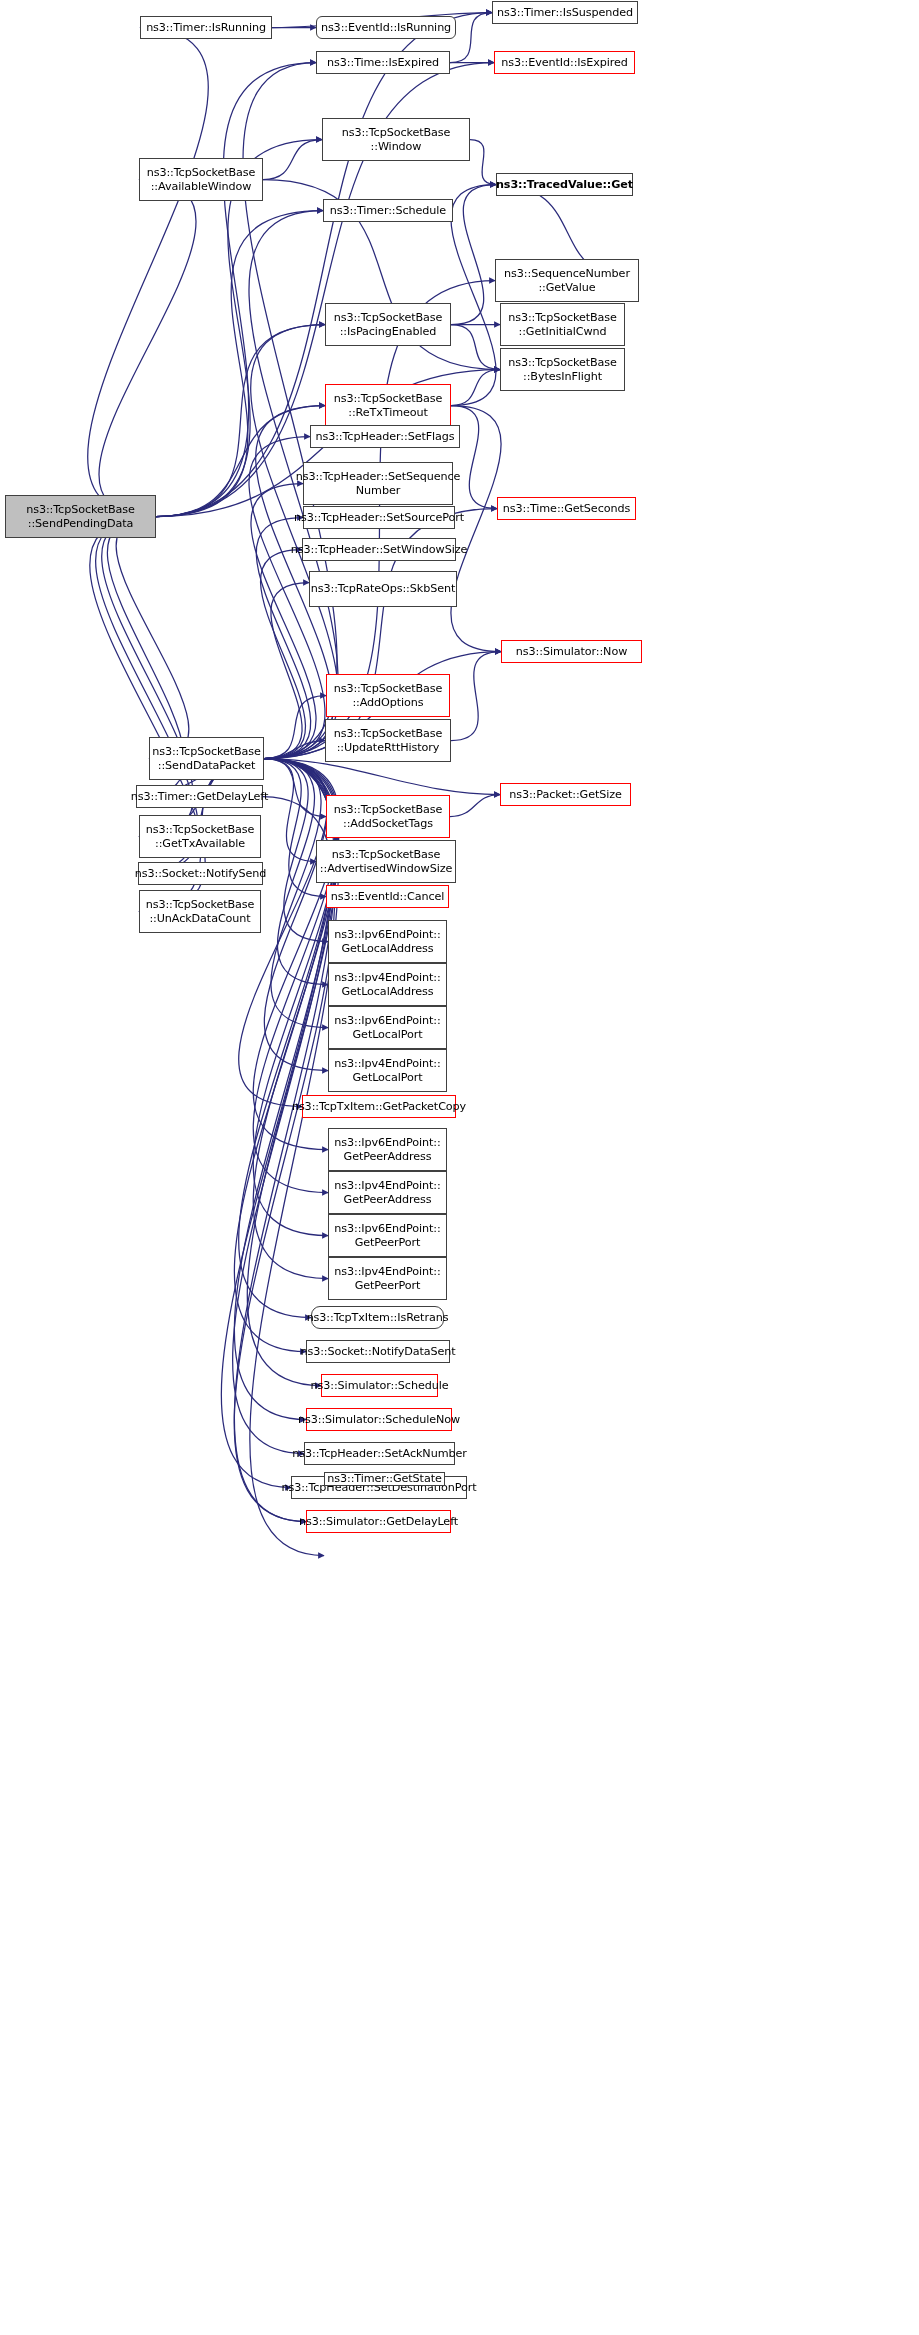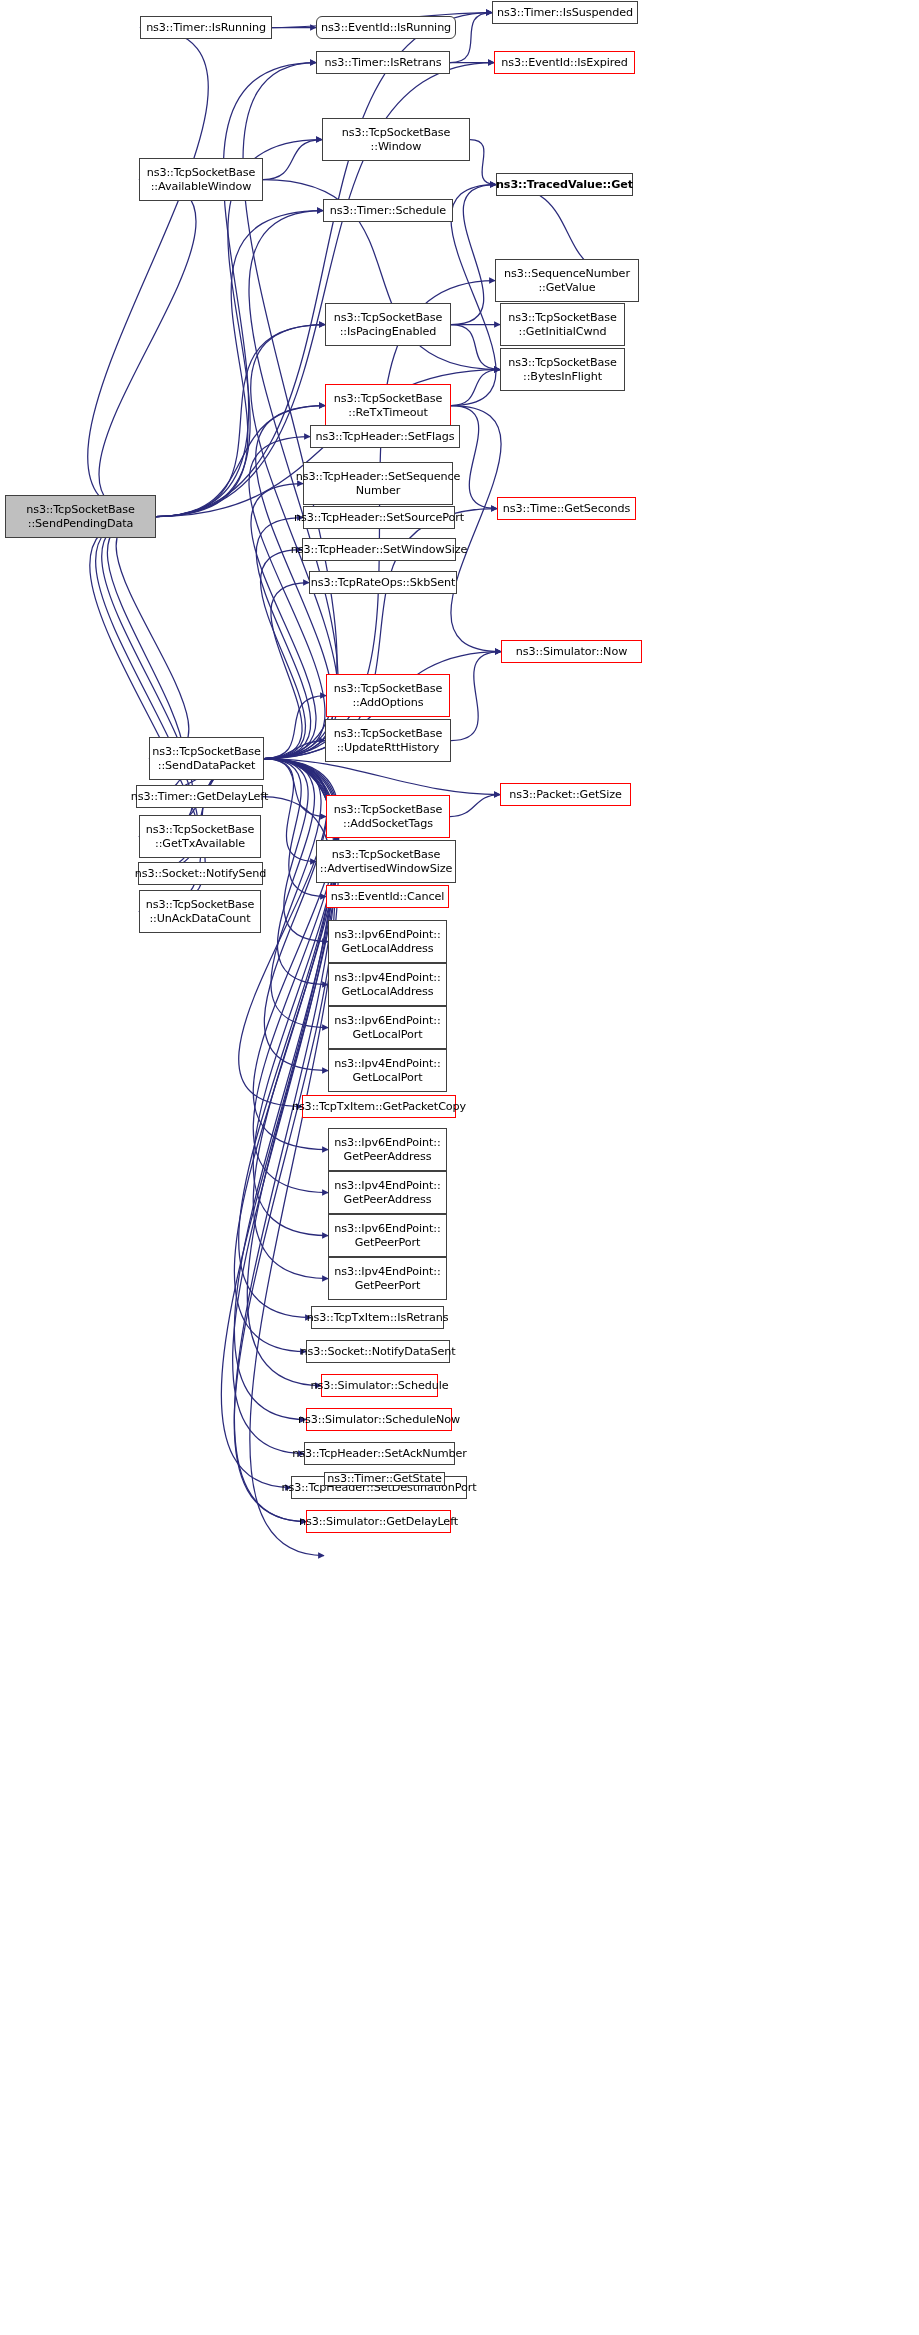--- a/index.html
+++ b/index.html
@@ -131,21 +131,21 @@
         <path d="M 450 816.5 C 477.1 816.5, 472.9 794.5, 500 794.5" marker-end="url(#arrow)"></path>
         <path d="M 639 280.5 C 543.3 280.5, 591.7 184.5, 496 184.5" marker-end="url(#arrow)"></path>
         <path d="M 263 796.5 C 493 796.5, 76 1521.5, 306 1521.5" marker-end="url(#arrow)"></path>
       </g>
   </svg>
 <div class="node root" style="left: 5px; top: 495px; width: 151px; height: 43px;">ns3::TcpSocketBase
 ::SendPendingData</div>
     <div class="node" style="left: 140px; top: 16px; width: 132px; height: 23px;">ns3::Timer::IsRunning</div>
     <div class="node" style="left: 316px; top: 16px; width: 140px; height: 23px; border-radius: 6px;">ns3::EventId::IsRunning</div>
     <div class="node" style="left: 492px; top: 1px; width: 146px; height: 23px;">ns3::Timer::IsSuspended</div>
-    <div class="node" style="left: 316px; top: 51px; width: 134px; height: 23px;">ns3::Timer::IsRetrans</div>
+    <div class="node" style="left: 316px; top: 51px; width: 134px; height: 23px;">ns3::Time::IsExpired</div>
     <div class="node red" style="left: 494px; top: 51px; width: 141px; height: 23px;">ns3::EventId::IsExpired</div>
     <div class="node" style="left: 322px; top: 118px; width: 148px; height: 43px;">ns3::TcpSocketBase
 ::Window</div>
     <div class="node" style="left: 139px; top: 158px; width: 124px; height: 43px;">ns3::TcpSocketBase
 ::AvailableWindow</div>
     <div class="node" style="left: 496px; top: 173px; width: 137px; height: 23px; font-weight: bold;">ns3::TracedValue::Get</div>
     <div class="node" style="left: 323px; top: 199px; width: 130px; height: 23px;">ns3::Timer::Schedule</div>
     <div class="node" style="left: 495px; top: 259px; width: 144px; height: 43px;">ns3::SequenceNumber
 ::GetValue</div>
     <div class="node" style="left: 325px; top: 303px; width: 126px; height: 43px;">ns3::TcpSocketBase
@@ -155,21 +155,21 @@
     <div class="node" style="left: 500px; top: 348px; width: 125px; height: 43px;">ns3::TcpSocketBase
 ::BytesInFlight</div>
     <div class="node red" style="left: 325px; top: 384px; width: 126px; height: 43px;">ns3::TcpSocketBase
 ::ReTxTimeout</div>
     <div class="node" style="left: 310px; top: 425px; width: 150px; height: 23px;">ns3::TcpHeader::SetFlags</div>
     <div class="node" style="left: 303px; top: 462px; width: 150px; height: 43px;">ns3::TcpHeader::SetSequence
 Number</div>
     <div class="node" style="left: 303px; top: 506px; width: 152px; height: 23px;">ns3::TcpHeader::SetSourcePort</div>
     <div class="node" style="left: 302px; top: 538px; width: 154px; height: 23px;">ns3::TcpHeader::SetWindowSize</div>
     <div class="node red" style="left: 497px; top: 497px; width: 139px; height: 23px;">ns3::Time::GetSeconds</div>
-    <div class="node" style="left: 309px; top: 571px; width: 148px; height: 23px;">ns3::TcpRateOps::SkbSent</div>
+    <div class="node" style="left: 309px; top: 571px; width: 148px; height: 36px;">ns3::TcpRateOps::SkbSent</div>
     <div class="node red" style="left: 501px; top: 640px; width: 141px; height: 23px;">ns3::Simulator::Now</div>
     <div class="node red" style="left: 326px; top: 674px; width: 124px; height: 43px;">ns3::TcpSocketBase
 ::AddOptions</div>
     <div class="node" style="left: 325px; top: 719px; width: 126px; height: 43px;">ns3::TcpSocketBase
 ::UpdateRttHistory</div>
     <div class="node" style="left: 149px; top: 737px; width: 115px; height: 43px;">ns3::TcpSocketBase
 ::SendDataPacket</div>
     <div class="node red" style="left: 500px; top: 783px; width: 131px; height: 23px;">ns3::Packet::GetSize</div>
     <div class="node" style="left: 136px; top: 785px; width: 127px; height: 23px;">ns3::Timer::GetDelayLeft</div>
     <div class="node red" style="left: 326px; top: 795px; width: 124px; height: 43px;">ns3::TcpSocketBase
@@ -192,21 +192,21 @@
 GetLocalPort</div>
     <div class="node red" style="left: 302px; top: 1095px; width: 154px; height: 23px;">ns3::TcpTxItem::GetPacketCopy</div>
     <div class="node" style="left: 328px; top: 1128px; width: 119px; height: 43px;">ns3::Ipv6EndPoint::
 GetPeerAddress</div>
     <div class="node" style="left: 328px; top: 1171px; width: 119px; height: 43px;">ns3::Ipv4EndPoint::
 GetPeerAddress</div>
     <div class="node" style="left: 328px; top: 1214px; width: 119px; height: 43px;">ns3::Ipv6EndPoint::
 GetPeerPort</div>
     <div class="node" style="left: 328px; top: 1257px; width: 119px; height: 43px;">ns3::Ipv4EndPoint::
 GetPeerPort</div>
-    <div class="node" style="left: 311px; top: 1306px; width: 133px; height: 23px;">ns3::TcpTxItem::IsRetrans</div>
+    <div class="node" style="left: 311px; top: 1306px; width: 133px; height: 23px; border-radius: 9px;">ns3::TcpTxItem::IsRetrans</div>
     <div class="node" style="left: 306px; top: 1340px; width: 144px; height: 23px;">ns3::Socket::NotifyDataSent</div>
     <div class="node red" style="left: 321px; top: 1374px; width: 117px; height: 23px;">ns3::Simulator::Schedule</div>
     <div class="node red" style="left: 306px; top: 1408px; width: 146px; height: 23px;">ns3::Simulator::ScheduleNow</div>
     <div class="node" style="left: 304px; top: 1442px; width: 151px; height: 23px;">ns3::TcpHeader::SetAckNumber</div>
     <div class="node" style="left: 291px; top: 1476px; width: 176px; height: 23px;">ns3::TcpHeader::SetDestinationPort</div>
     <div class="node red" style="left: 306px; top: 1510px; width: 145px; height: 23px;">ns3::Simulator::GetDelayLeft</div>
     <div class="node" style="left: 324px; top: 1472px; width: 121px; height: 14px;">ns3::Timer::GetState</div>
   </div>
 
 </body></html>

